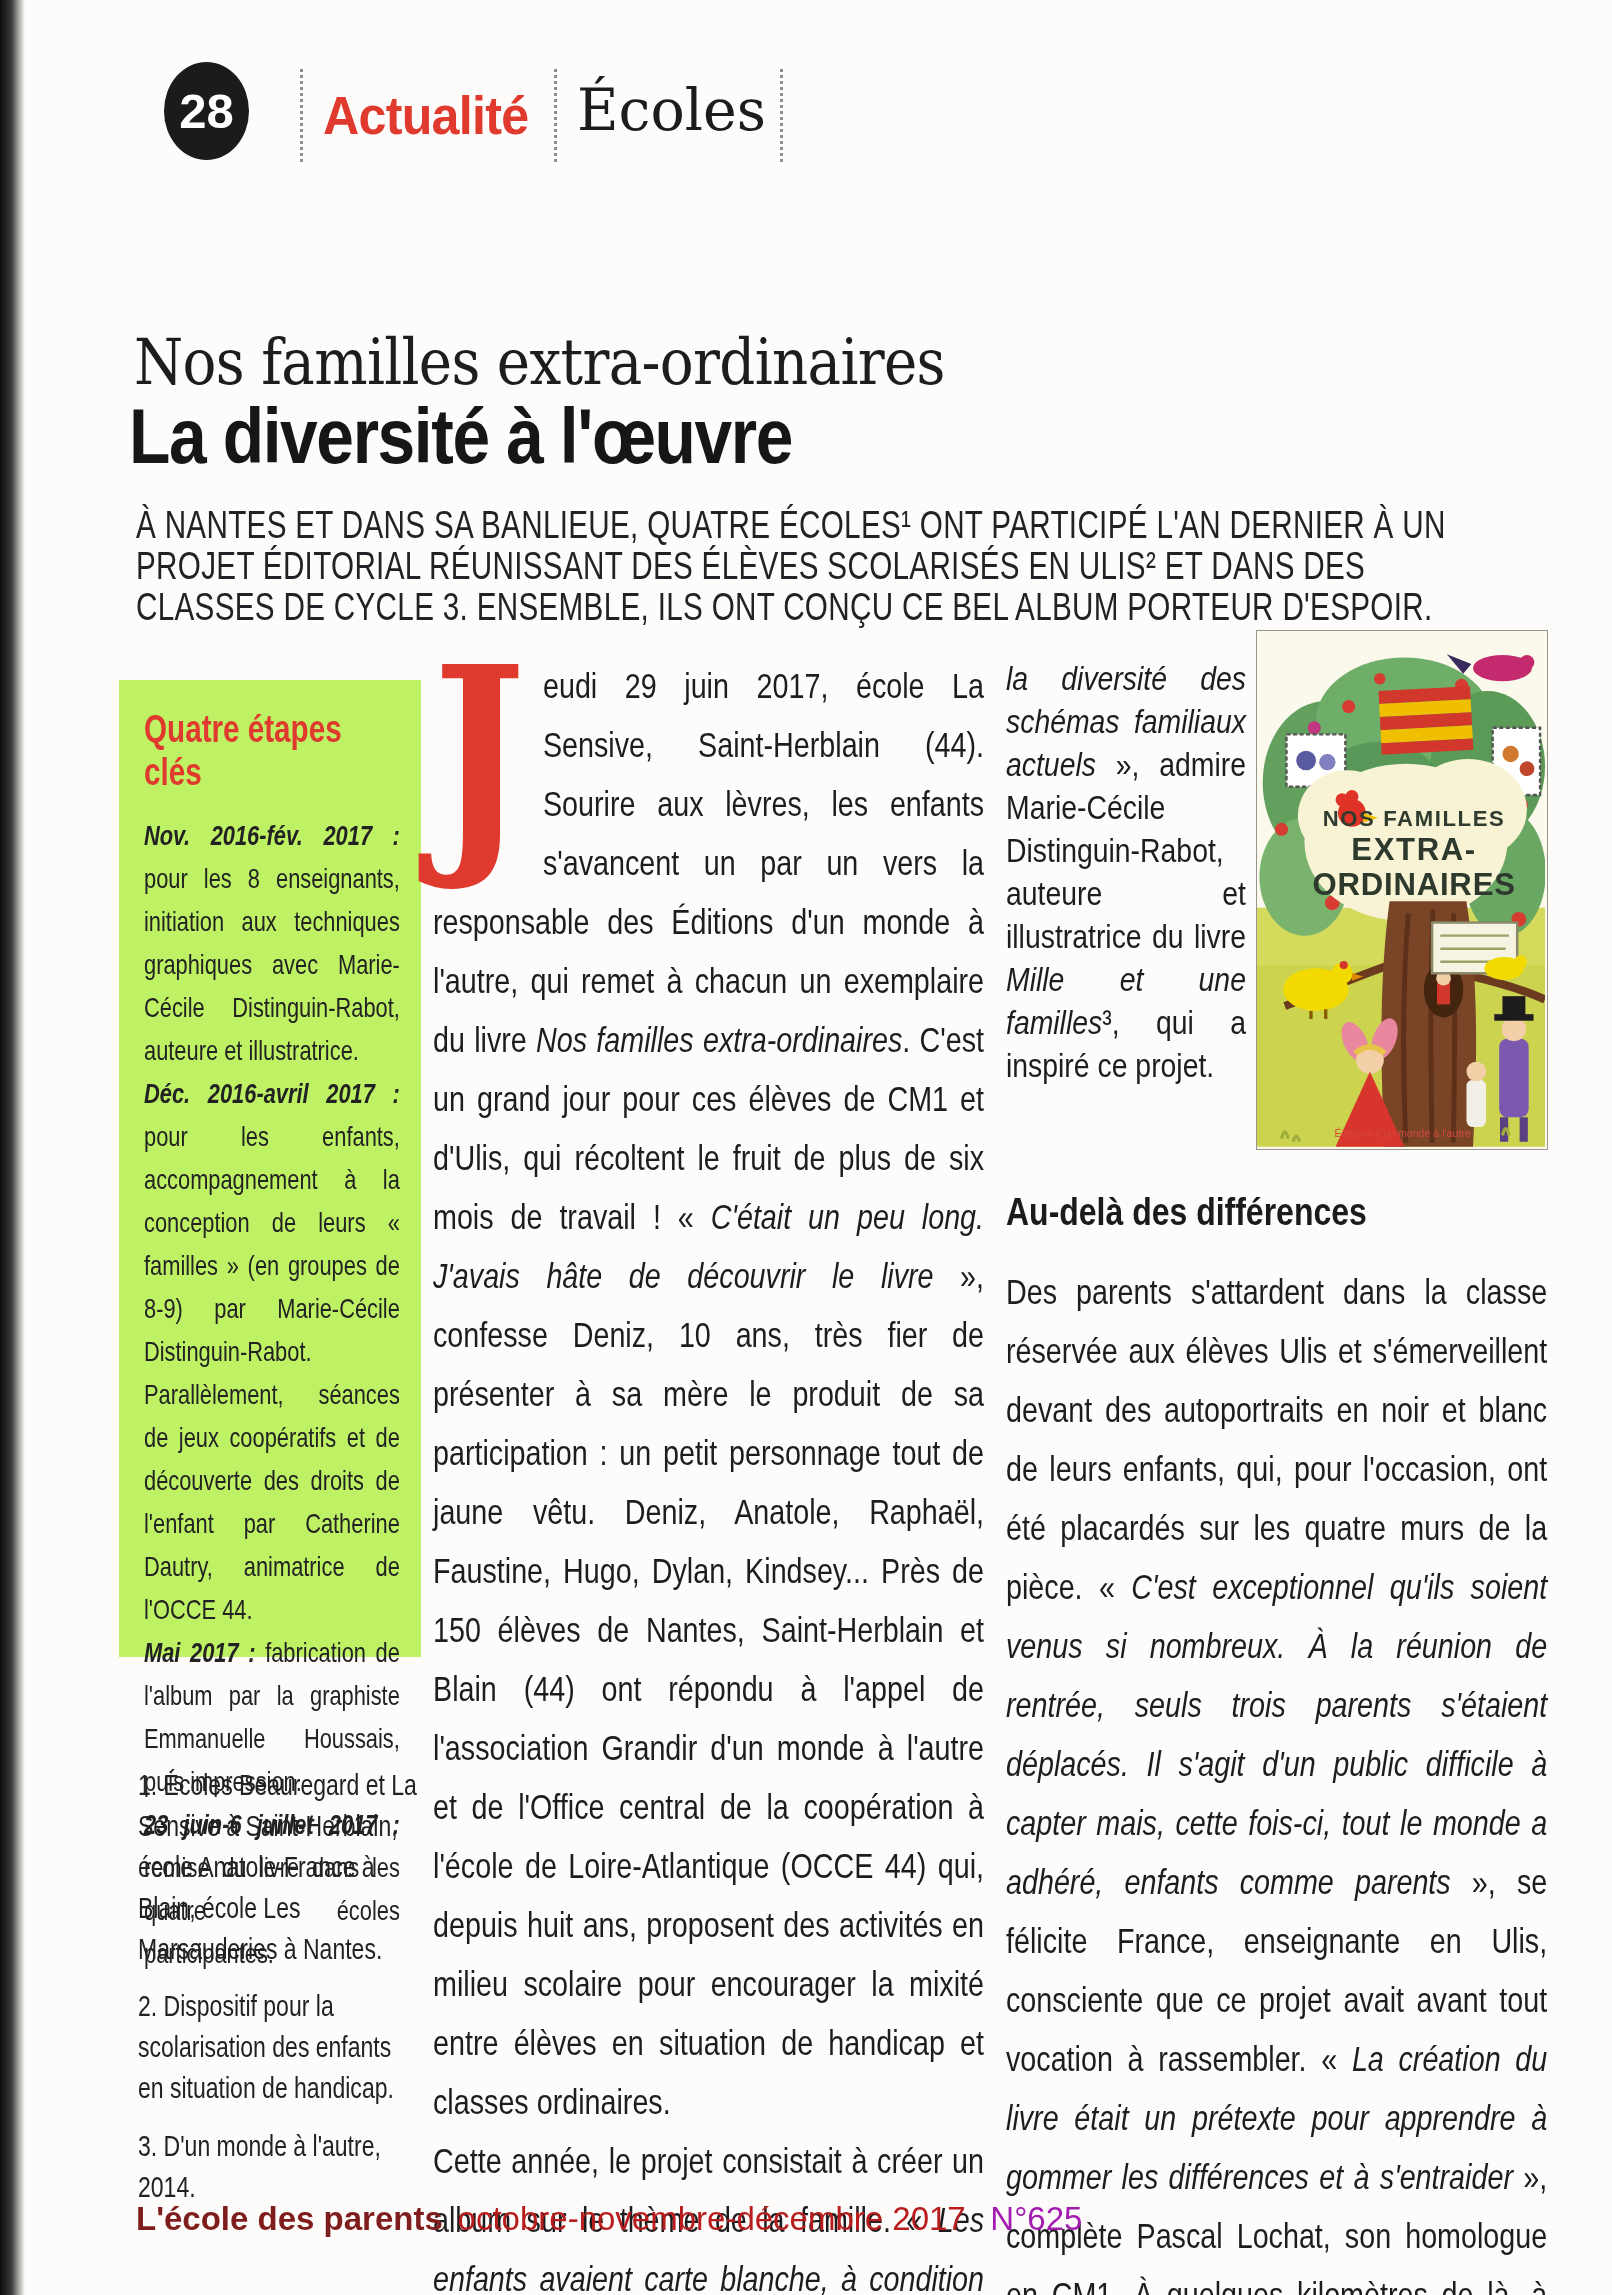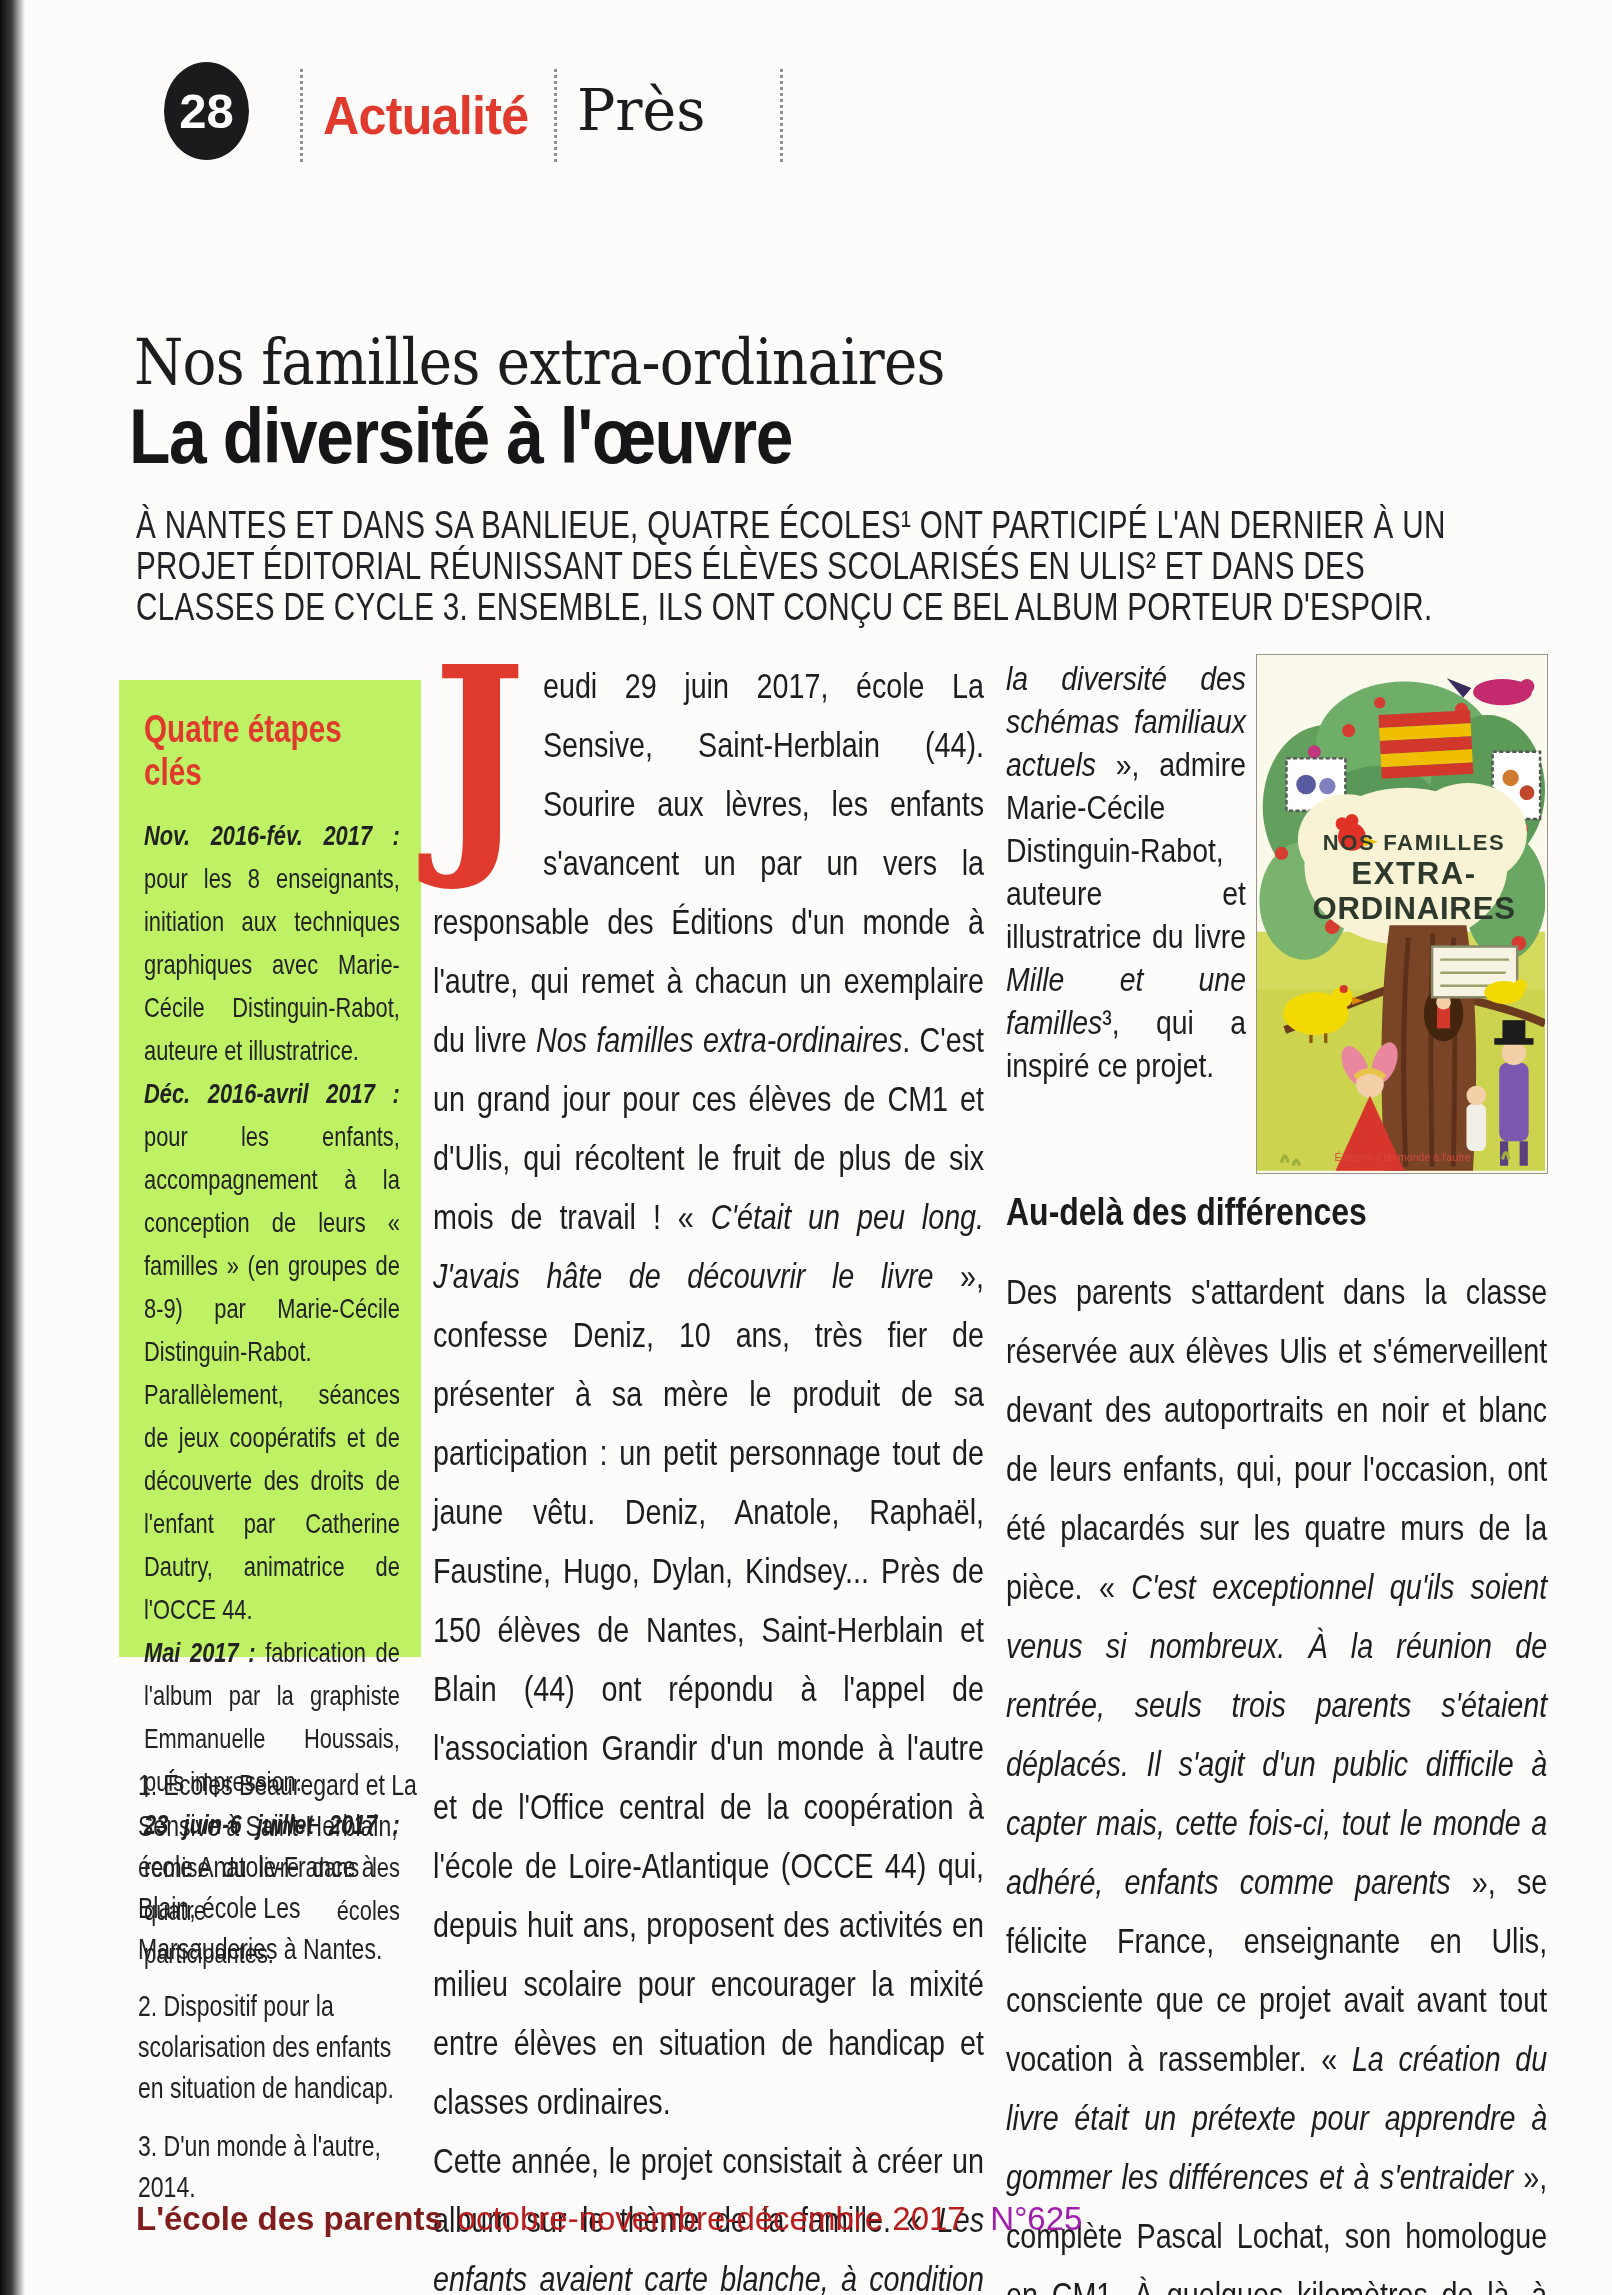--- a/index.html
+++ b/index.html
@@ -39,41 +39,41 @@
   .dropcap{float:left;color:#e0392e;font-family:"DejaVu Serif",serif;font-weight:bold;
         font-size:239px;line-height:184px;height:182px;margin:6.6px 21px 0 0;}
   .narrow{position:absolute;left:1006px;top:657px;width:279px;transform:scaleX(.86);transform-origin:0 0;
         font-size:33px;line-height:43px;}
   .narrow p{margin:0;}
   .section2{position:absolute;left:1006px;top:1190px;width:660px;transform:scaleX(.82);transform-origin:0 0;}
   .sec2-heading{font-size:39px;font-weight:bold;margin:0 0 28px 0;color:#1b1b1d;}
   .sec2-body{margin:0;font-size:35px;line-height:59px;}
   .it{font-style:italic;}
   
-  .cover{position:absolute;left:1256px;top:654px;width:292px;height:520px;border:1.6px solid #97968e;
+  .cover{position:absolute;left:1256px;top:630px;width:292px;height:520px;border:1.6px solid #97968e;
         box-sizing:border-box;background:#fbf8ec;}
   
   .footer{position:absolute;left:136px;top:2200px;font-size:33px;white-space:nowrap;}
   .footer .brand{font-weight:bold;color:#7f1d1d;}
   .footer .date{color:#b91c1c;margin-left:14.8px;}
   .footer .issue{color:#a21caf;margin-left:24.6px;text-align:right;}
 </style>
 </head>
 <body>
 
 <div class="page">
   <div class="scan-edge"></div>
 
   <div class="page-circle">
     <span>28</span>
   </div>
   <div class="vdot" style="left:300px;"></div>
   <div class="sec-label">Actualité</div>
   <div class="vdot" style="left:554px;"></div>
-  <div class="rub-label">Près</div>
+  <div class="rub-label">Écoles</div>
   <div class="vdot" style="left:780px;"></div>
 
   <div class="kicker">Nos familles extra-ordinaires</div>
   <div class="main-title">La diversité à l'œuvre</div>
   <div class="standfirst">À NANTES ET DANS SA BANLIEUE, QUATRE ÉCOLES¹ ONT PARTICIPÉ L'AN DERNIER À UN PROJET ÉDITORIAL RÉUNISSANT DES ÉLÈVES SCOLARISÉS EN ULIS² ET DANS DES CLASSES DE CYCLE 3. ENSEMBLE, ILS ONT CONÇU CE BEL ALBUM PORTEUR D'ESPOIR.</div>
 
   <div class="sidebar-box">
     <div class="sb-inner">
       <p class="sb-title">Quatre étapes clés</p>
       <p class="sb-p"><span class="sb-lead">Nov. 2016-fév. 2017 :</span><span> pour les 8 enseignants, initiation aux techniques graphiques avec Marie-Cécile Distinguin-Rabot, auteure et illustratrice.</span></p>

